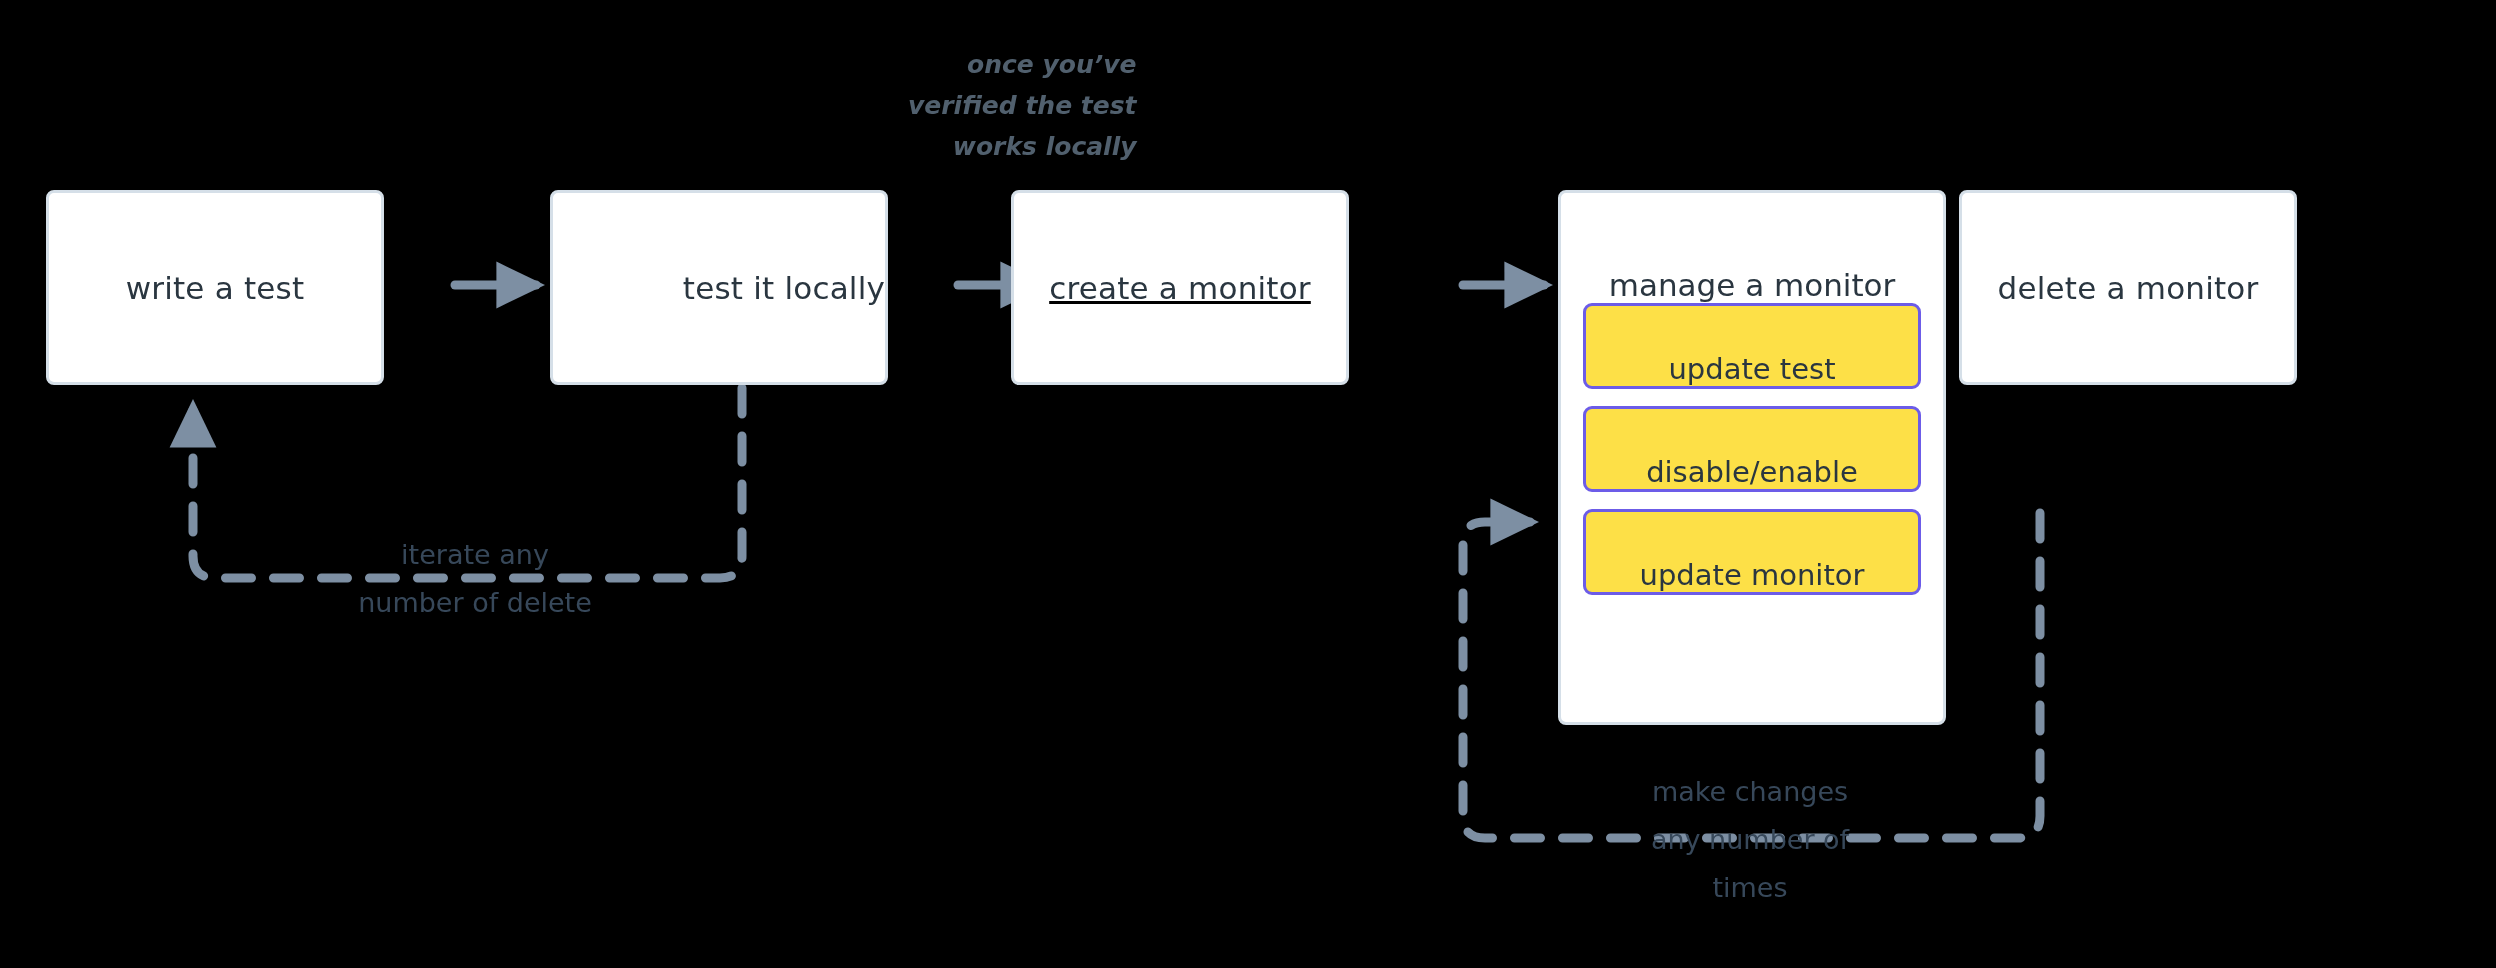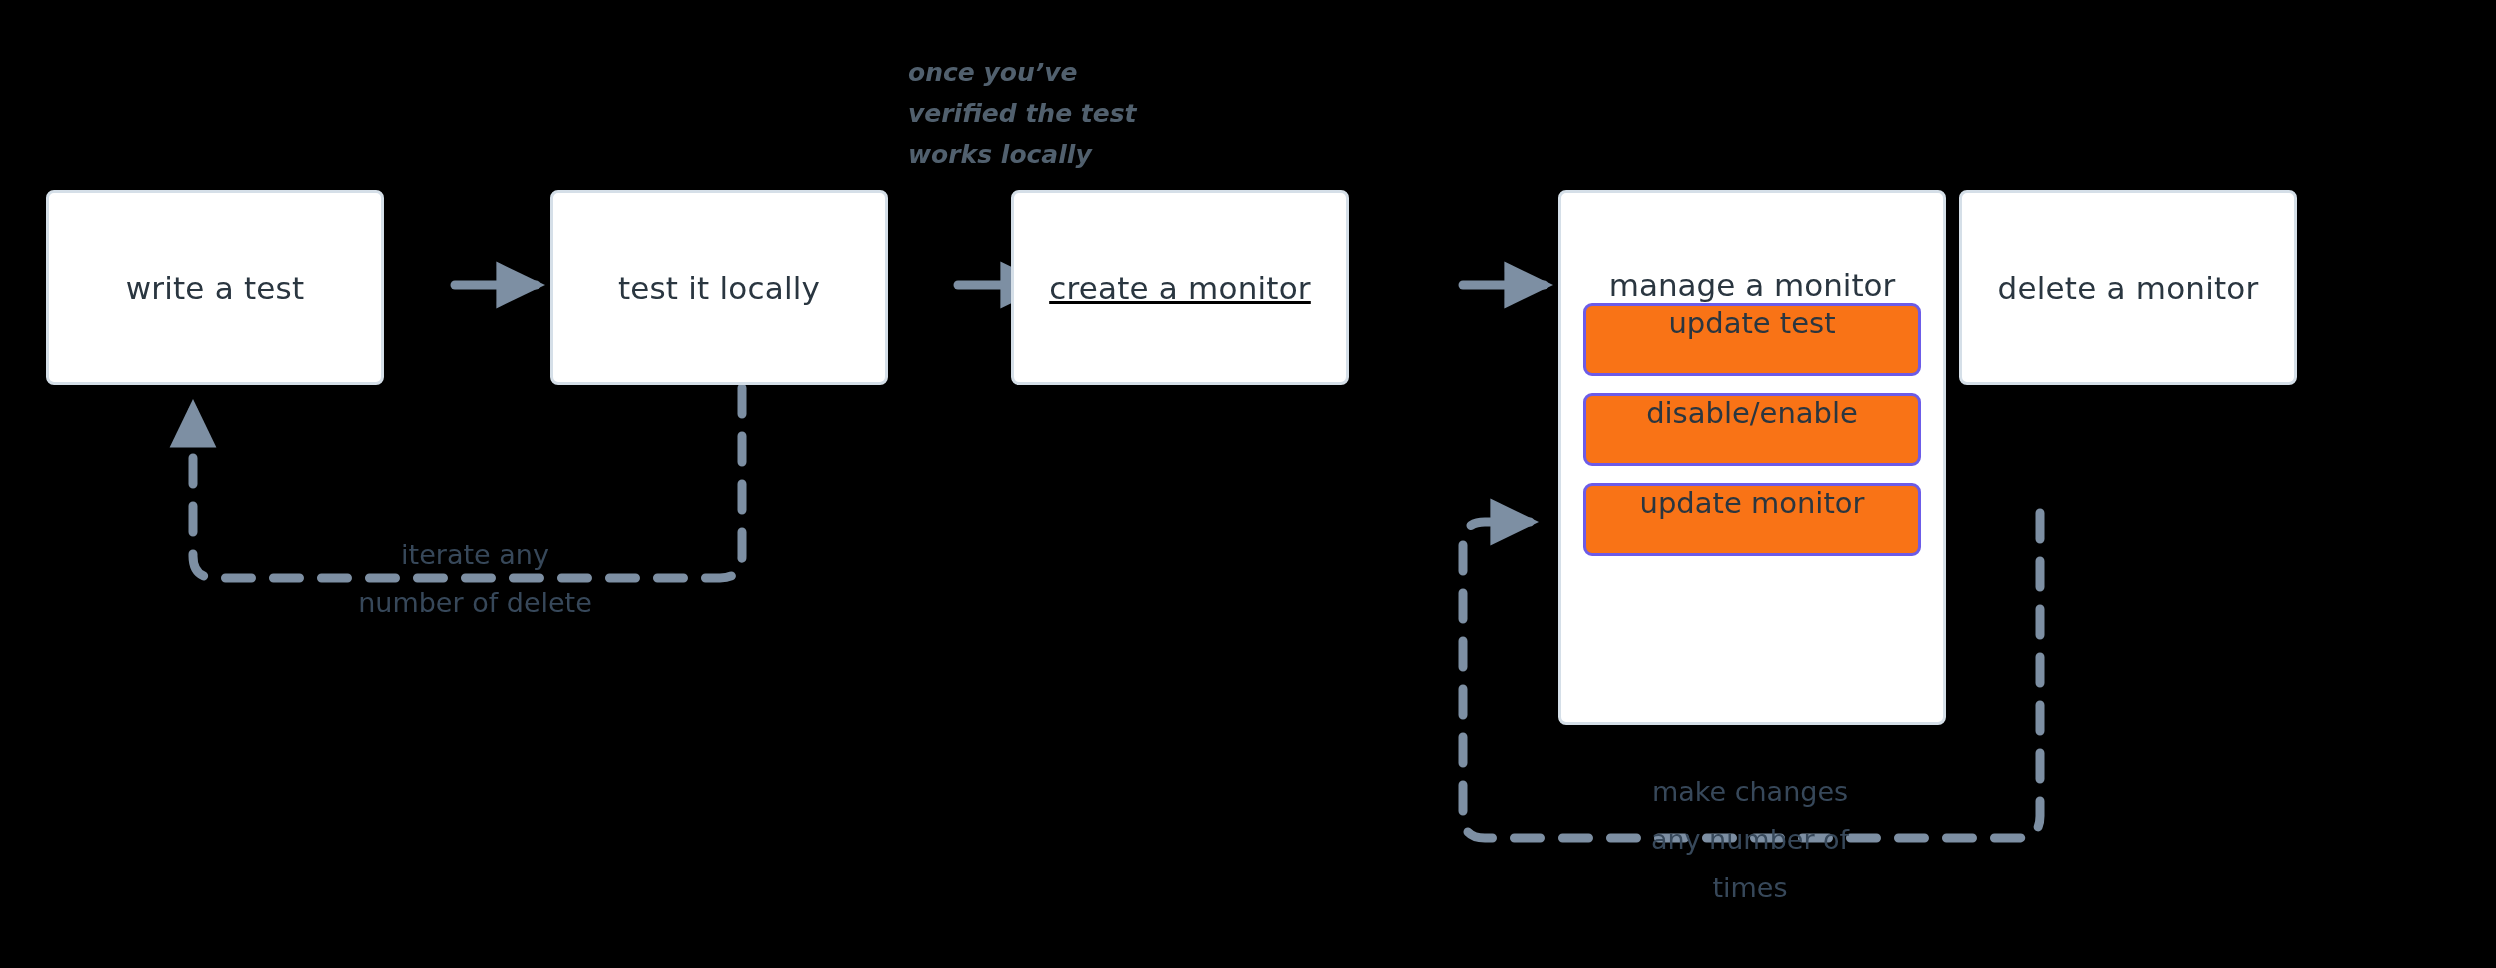--- a/index.html
+++ b/index.html
@@ -40,21 +40,21 @@
     text-align: center;
     white-space: nowrap;
   }
   
   .node.simple {
     top: 190px;
     height: 195px;
     width: 338px;
   }
   #node-write-a-test   { left: 46px; }
-  #node-test-it-locally{ left: 550px; }
+  #node-test-it-locally{ left: 550px; justify-content: flex-end; }
   #node-create-a-monitor { left: 1011px; text-decoration: underline; }
   #node-delete-a-monitor { left: 1959px; }
 
   
   #node-manage-a-monitor {
     left: 1558px;
     top: 190px;
     width: 388px;
     height: 535px;
     flex-direction: column;
@@ -69,46 +69,46 @@
     white-space: nowrap;
     margin-top: 74px;
   }
   .subnode-list {
     display: flex;
     flex-direction: column;
     gap: 17px;
     padding: 0 22px 22px 22px;
   }
   .subnode {
-    background: #f97316;
+    background: #fde047;
     border: 3px solid #6C5CE8;
     border-radius: 9px;
-    height: 73px;
+    height: 86px;
     box-sizing: border-box;
     display: flex;
-    align-items: flex-start;
+    align-items: flex-end;
     justify-content: center;
   }
   .subnode span {
     color: #2A3640;
     font-size: 29px;
     white-space: nowrap;
   }
 
   
   .annotation {
     position: absolute;
     color: #51606E;
     font-size: 25px;
     font-style: italic;
     font-weight: 600;
     line-height: 41px;
     white-space: pre-line;
   }
-  #annotation-verified { left: 908px; top: 52px; }
+  #annotation-verified { left: 908px; top: 44px; text-align: right; }
   #annotation-setup    { left: 1437px; top: 48px; }
 
   
   .loop-caption {
     position: absolute;
     color: #37485A;
     font-size: 27px;
     line-height: 48px;
     text-align: center;
     white-space: pre-line;

